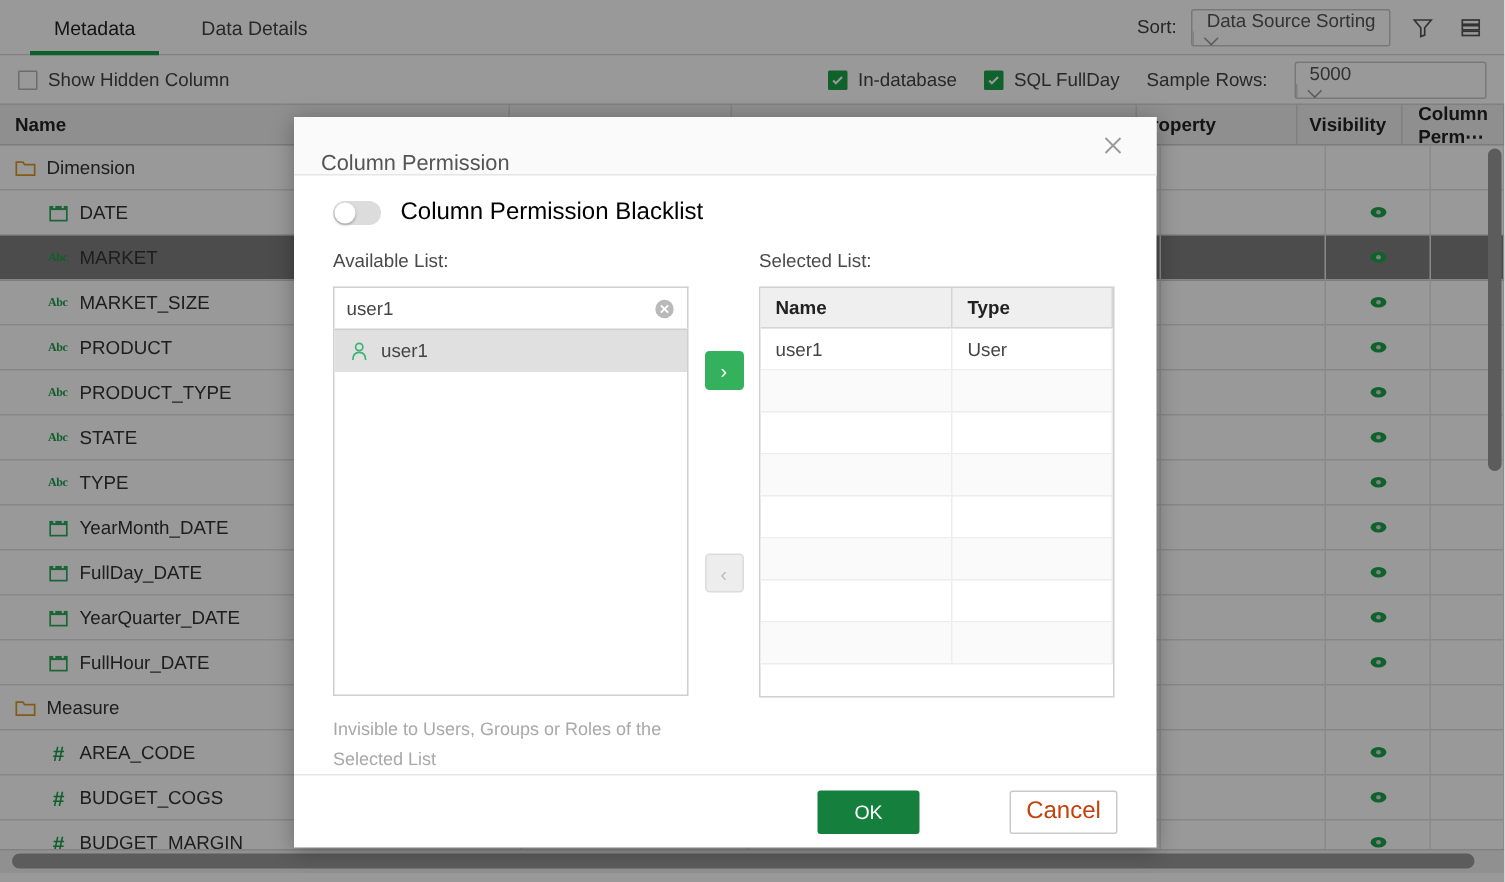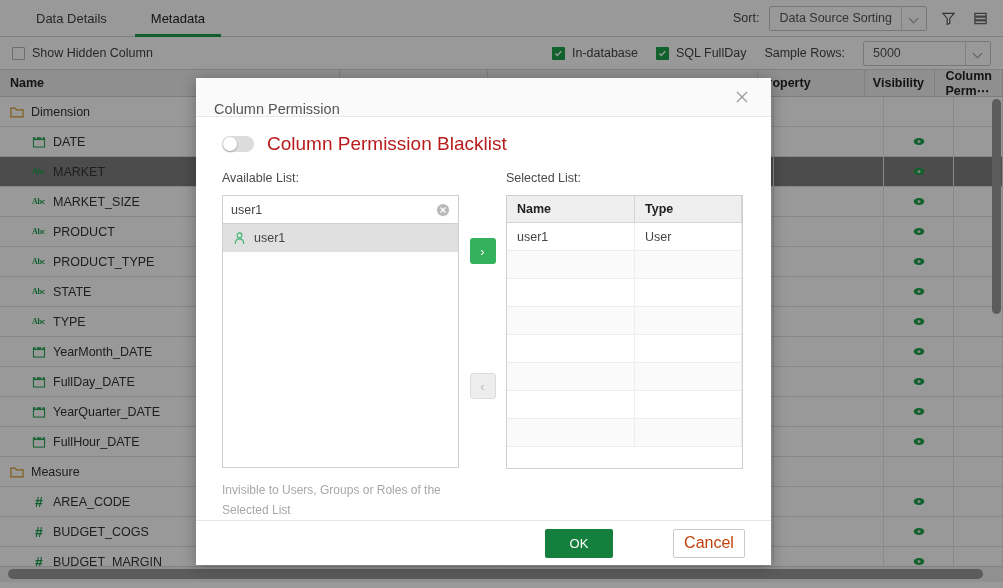--- a/index.html
+++ b/index.html
@@ -28,22 +28,22 @@
   .tab.active::after {
     content:""; position:absolute; left:6px; right:6px; bottom:0;
     height:3px; background:#1a9e4b;
   }
   .topbar-right {
     margin-left:auto; display:flex; align-items:center; gap:10px;
     padding-right:12px; height:37px;
   }
   .sort-label { font-size:12.5px; color:#444; }
   .select-box {
-    display:flex; align-items:center; height:25px;
-    border:1px solid #c9c9c9; background:#fff; border-radius:2px;
+    display:flex; align-items:flex-start; height:25px;
+    border:1px solid #c9c9c9; background:#fff; border-radius:2px;flex-direction:column;
   }
   .select-box .val { padding:0 9px; font-size:12.5px; color:#555; white-space:nowrap; }
   .select-box .caret {
     width:25px; height:100%; border-left:1px solid #d6d6d6;
     display:flex; align-items:center; justify-content:center;
   }
   .caret-glyph { width:8px; height:8px; position:relative; }
   .caret-glyph::after {
     content:""; position:absolute; left:0; top:1px;
     width:6px; height:6px; border-right:1px solid #9a9a9a; border-bottom:1px solid #9a9a9a;
@@ -134,21 +134,21 @@
 
   .toggle-row { display:flex; align-items:center; gap:13px; margin-bottom:16px; }
   .toggle {
     width:32px; height:16px; border-radius:8px; background:#dcdcdc; position:relative;
     cursor:pointer;
   }
   .toggle::after {
     content:""; position:absolute; left:1px; top:1px; width:14px; height:14px;
     border-radius:50%; background:#fff; box-shadow:0 1px 2px rgba(0,0,0,0.3);
   }
-  .toggle-label { font-size:19px; color:#b91c1c; }
+  .toggle-label { font-size:16px; color:#000000; }
 
   .cols { display:flex; gap:0; }
   .col-left { width:237px; }
   .col-mid { width:47px; display:flex; flex-direction:column; align-items:center; }
   .col-right { width:237px; }
   .col-label { font-size:12.5px; color:#4a4a4a; margin-bottom:8px; height:16px; }
 
   .search-wrap {
     height:28px; border:1px solid #cfcfcf; border-bottom:none;
     display:flex; align-items:center; padding:0 8px; background:#fff;
@@ -213,25 +213,25 @@
 </style>
 </head>
 <body>
 
 <div id="app">
 
   <div class="page">
 
     <div class="topbar">
       <div class="tabs">
+        <div class="tab active">
+          <span>Metadata</span>
+        </div>
         <div class="tab">
           <span>Data Details</span>
-        </div>
-        <div class="tab active">
-          <span>Metadata</span>
         </div>
       </div>
       <div class="topbar-right">
         <span class="sort-label">Sort:</span>
         <div class="select-box">
           <span class="val">Data Source Sorting</span>
           <span class="caret">
               <span class="caret-glyph"></span>
             </span>
         </div>

